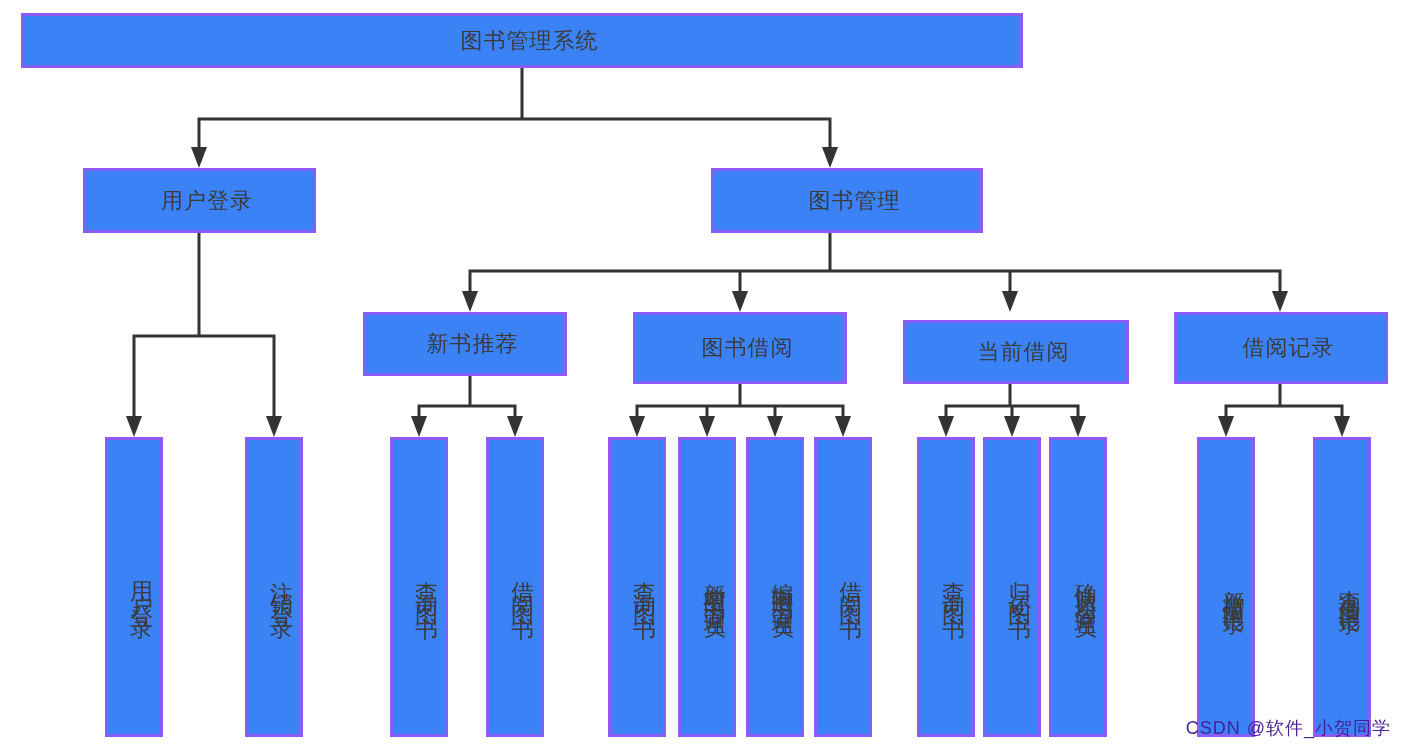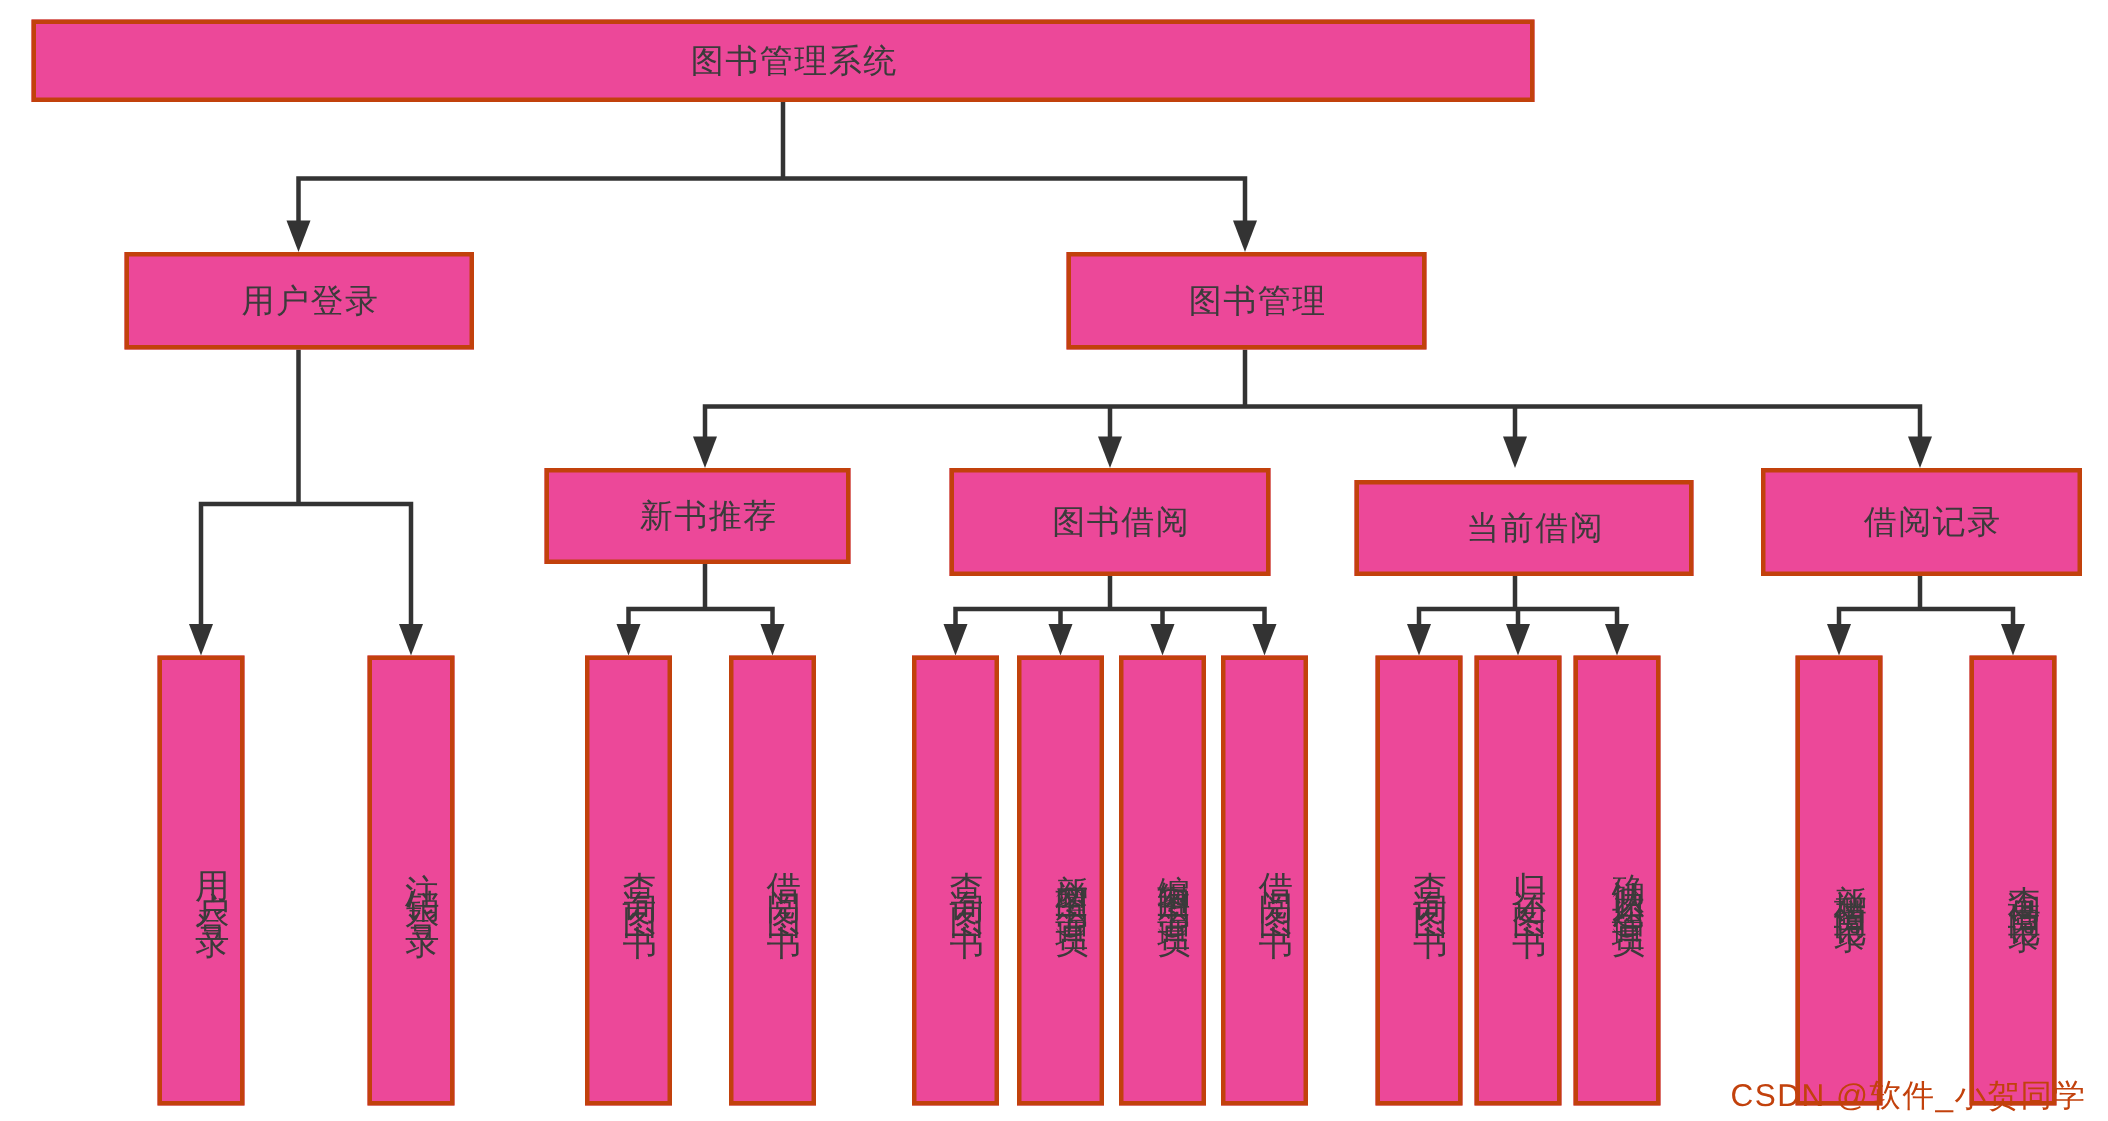--- a/index.html
+++ b/index.html
@@ -7,43 +7,43 @@
     position:relative;
     width:1405px;height:747px;
     background:#ffffff;
     font-family:"Liberation Sans","DejaVu Sans",sans-serif;
     overflow:hidden;
   }
   .wires{position:absolute;left:0;top:0;z-index:1;}
   .box{
     position:absolute;
     box-sizing:border-box;
-    background:#ec4899;
-    border:3px solid #c2410c;
+    background:#3b82f6;
+    border:3px solid #8b5cf6;
     color:#3b3b3b;
     display:flex;align-items:center;justify-content:center;
     z-index:2;
     padding-left:15px;
   }
   .box.h span{font-size:22px;letter-spacing:1px;white-space:nowrap;}
   .box.v{width:58px;height:300px;top:437px;}
   .v-text{
     writing-mode:vertical-rl;
     text-orientation:upright;
     font-size:23px;
     letter-spacing:12px;
     line-height:1;
     white-space:nowrap;
   }
   .v-text.tight{letter-spacing:5px;font-size:22px;}
   .watermark{
     position:absolute;
     top:716px;right:14px;
-    font-size:21px;
-    color:#c2410c;
+    font-size:18px;
+    color:#4c1d95;
     letter-spacing:1px;
     z-index:3;
     white-space:nowrap;
   }
 </style>
 </head>
 <body>
 
 <div class="canvas">
 
@@ -87,21 +87,21 @@
     </g>
   </svg>
 
   <div class="box h" style="left:21px;top:13px;width:1002px;height:55px">
     <span>图书管理系统</span>
   </div>
 
   <div class="box h" style="left:83px;top:168px;width:233px;height:65px">
     <span>用户登录</span>
   </div>
-  <div class="box h" style="left:711px;top:168px;width:240px;height:65px">
+  <div class="box h" style="left:711px;top:168px;width:272px;height:65px">
     <span>图书管理</span>
   </div>
 
   <div class="box h" style="left:363px;top:312px;width:204px;height:64px">
     <span>新书推荐</span>
   </div>
   <div class="box h" style="left:633px;top:312px;width:214px;height:72px">
     <span>图书借阅</span>
   </div>
   <div class="box h" style="left:903px;top:320px;width:226px;height:64px">

